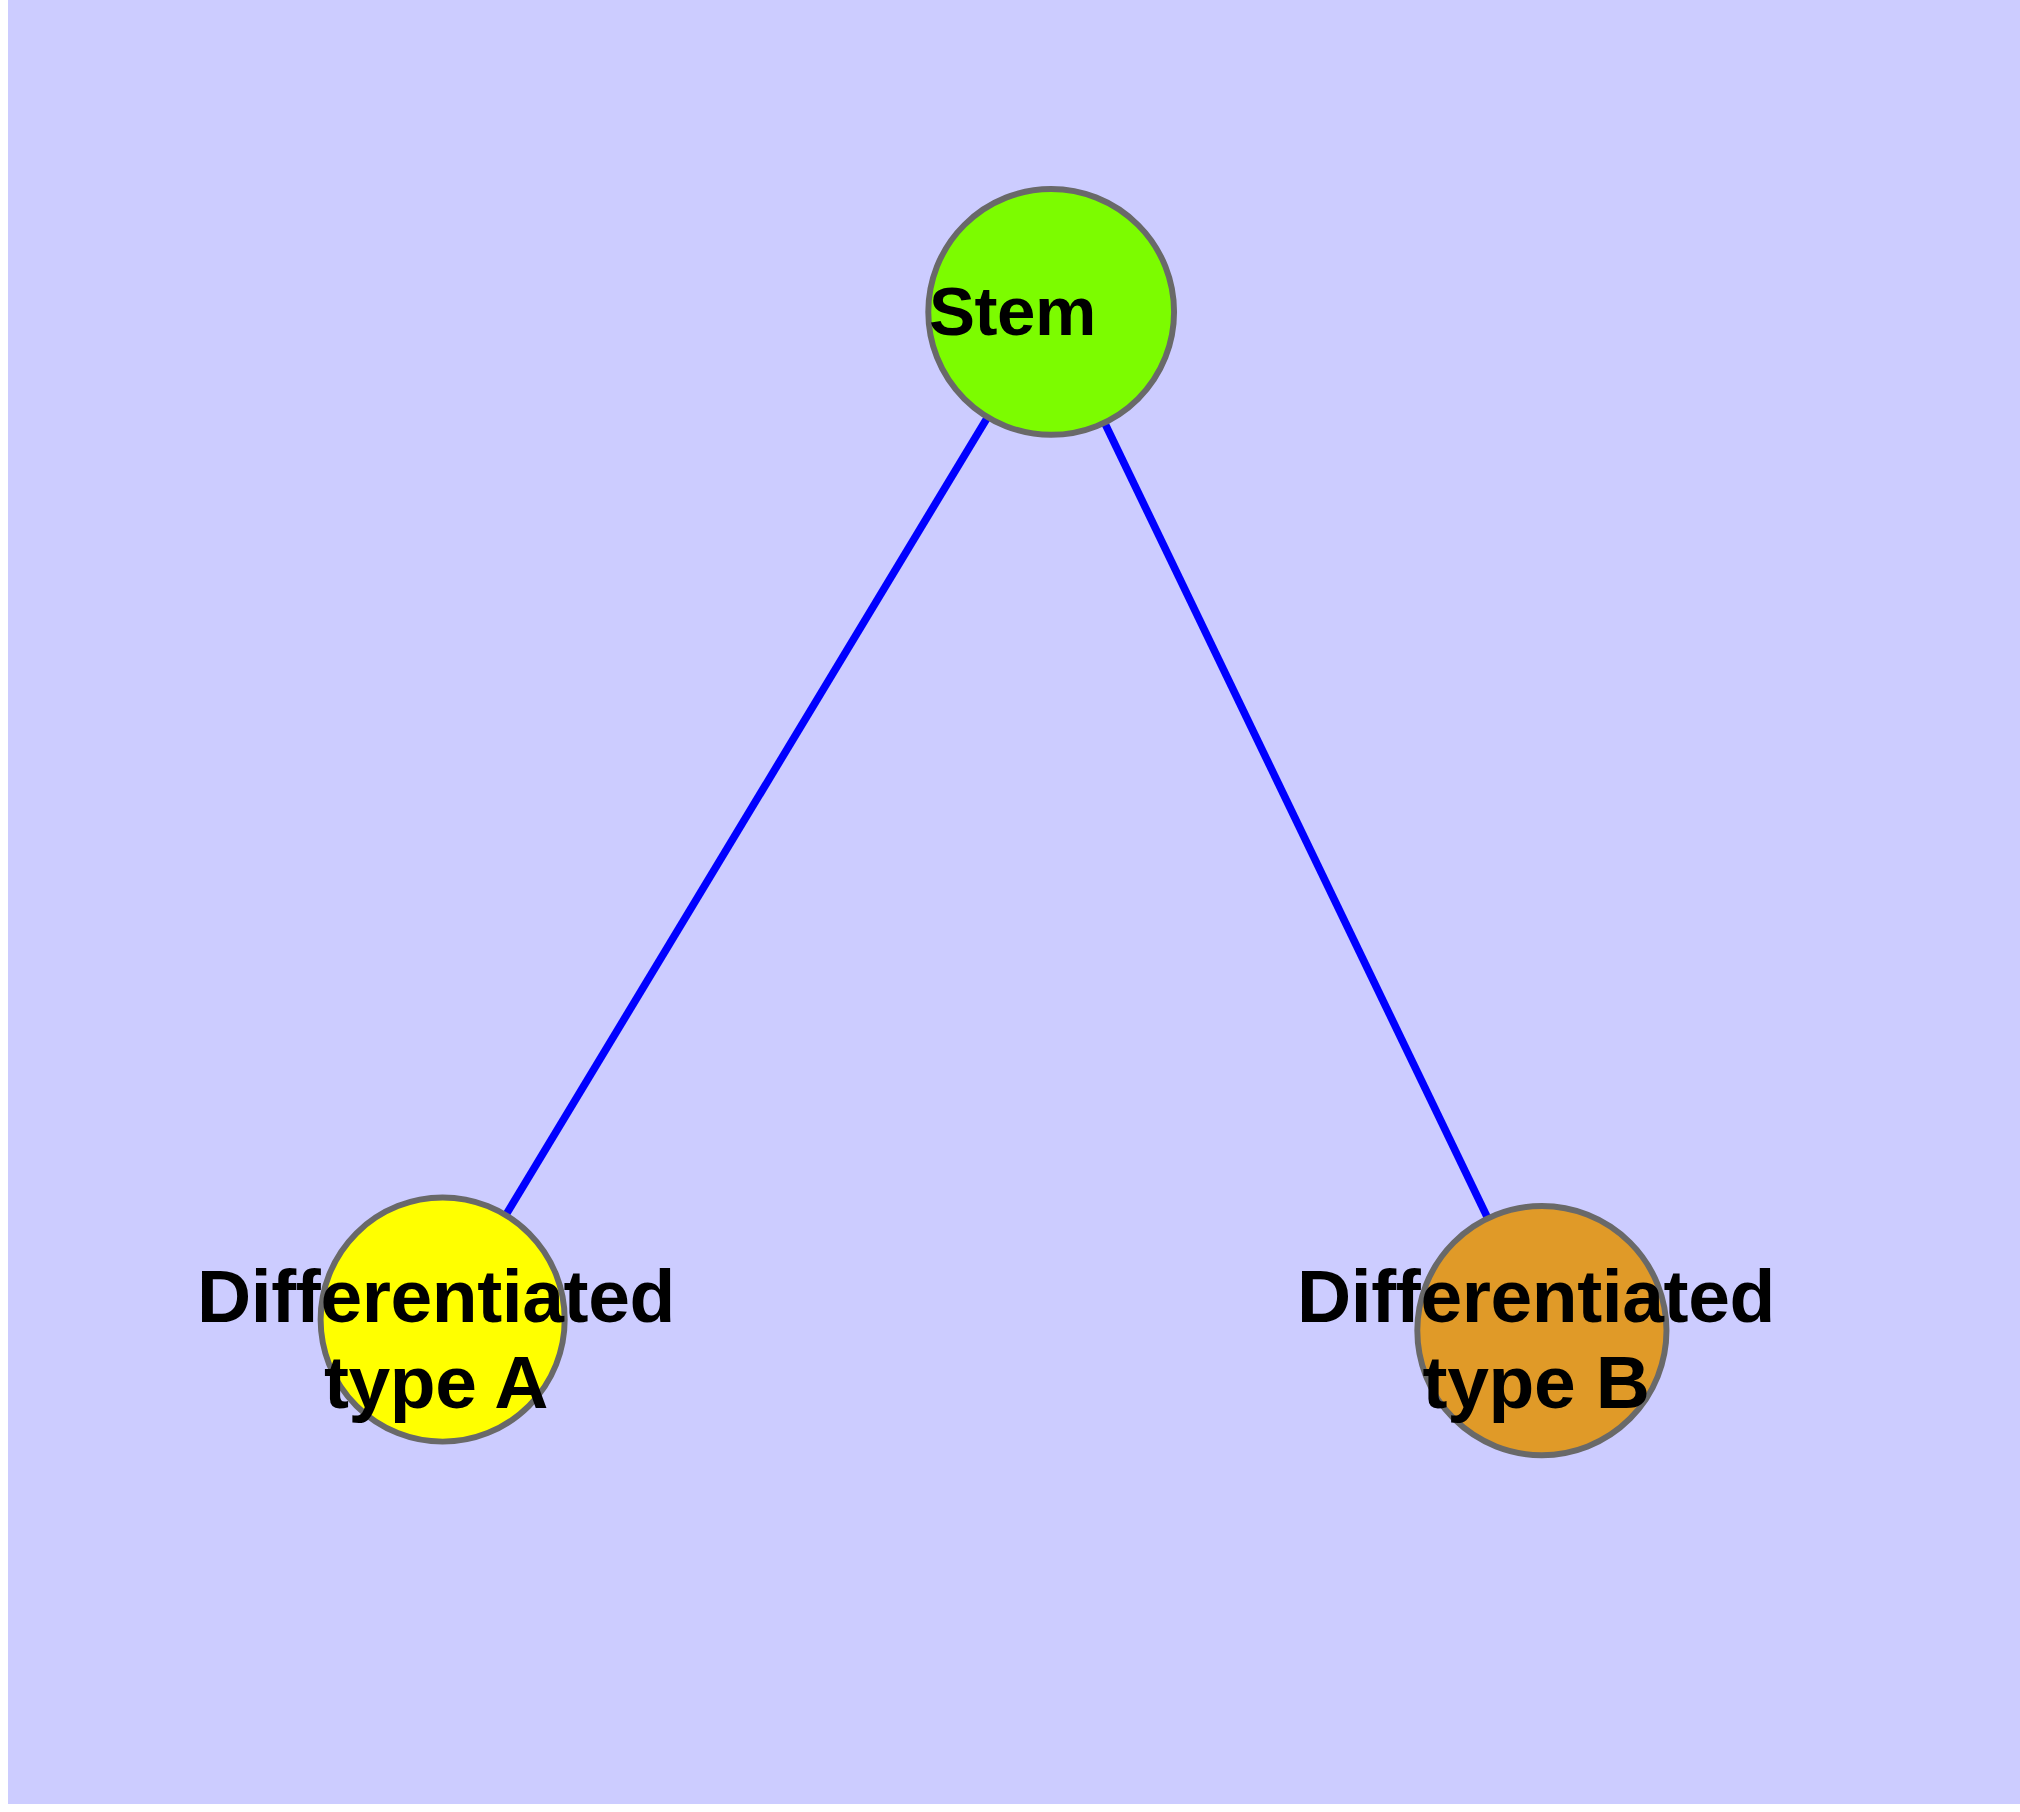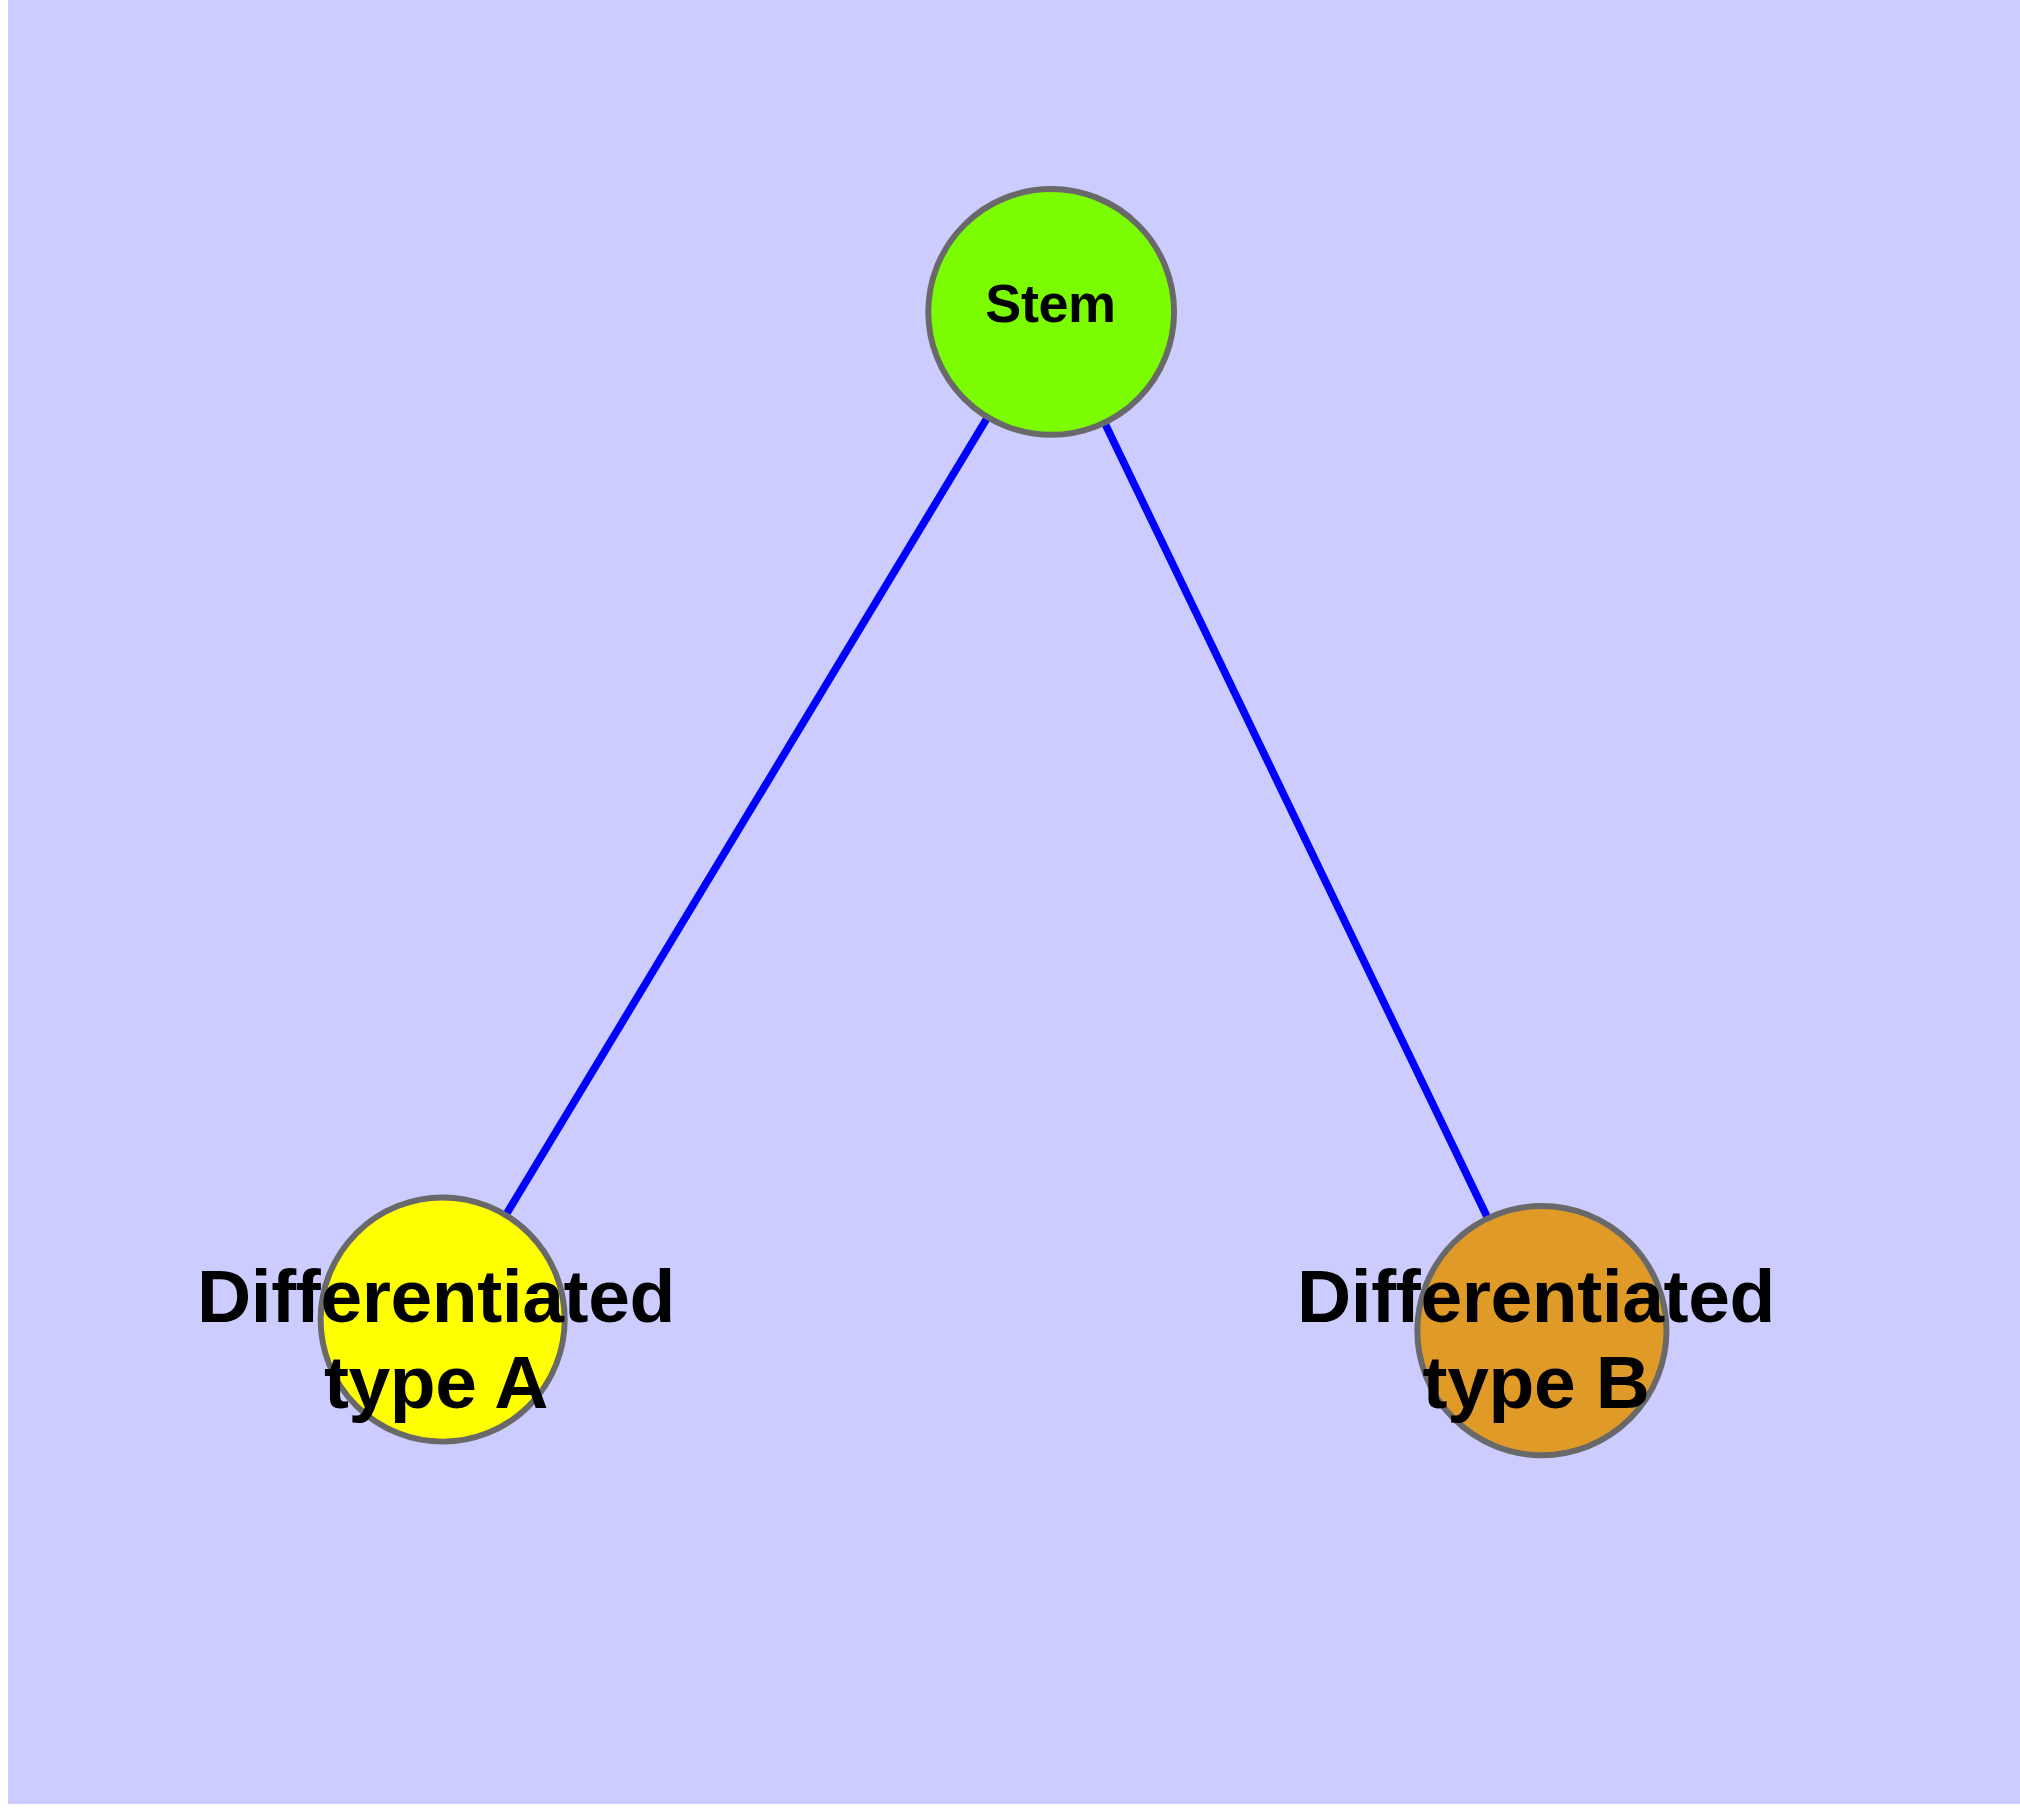--- a/index.html
+++ b/index.html
@@ -50,22 +50,22 @@
     color: #000000;
     font-family: "Liberation Sans", sans-serif;
     font-weight: bold;
     text-align: center;
     line-height: 1.14;
     white-space: pre-line;
     pointer-events: none;
     letter-spacing: -0.4px;
   }
   #label-stem {
-    font-size: 54px;
-    left: 881px;
+    font-size: 69px;
+    left: 843px;
     top: 273px;
     width: 339px;
   }
   #label-diff-a {
     font-size: 75px;
     left: 97px;
     top: 1254px;
     width: 678px;
   }
   #label-diff-b {

